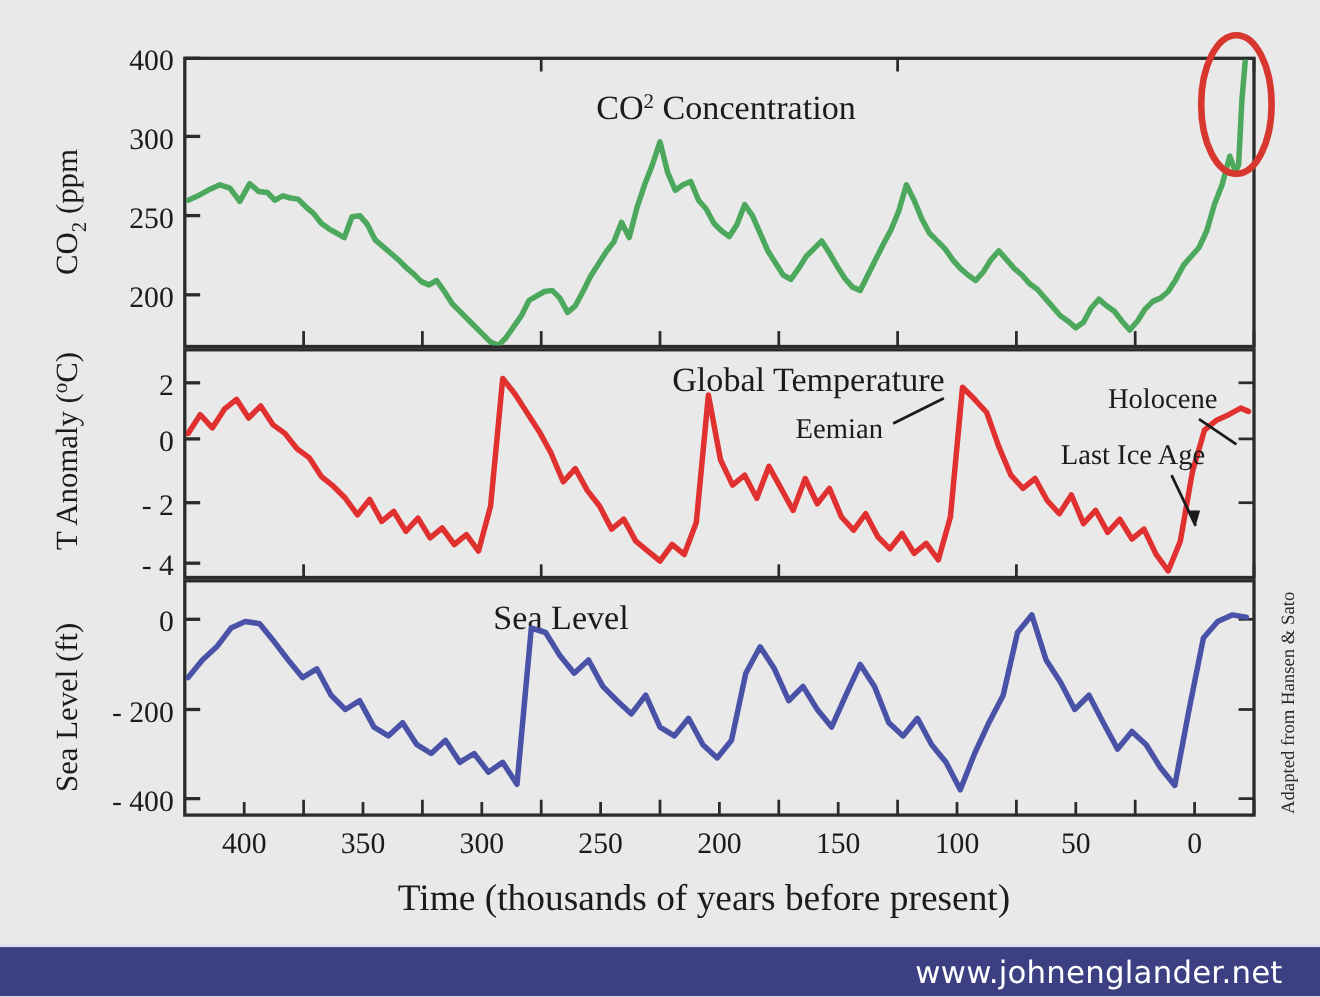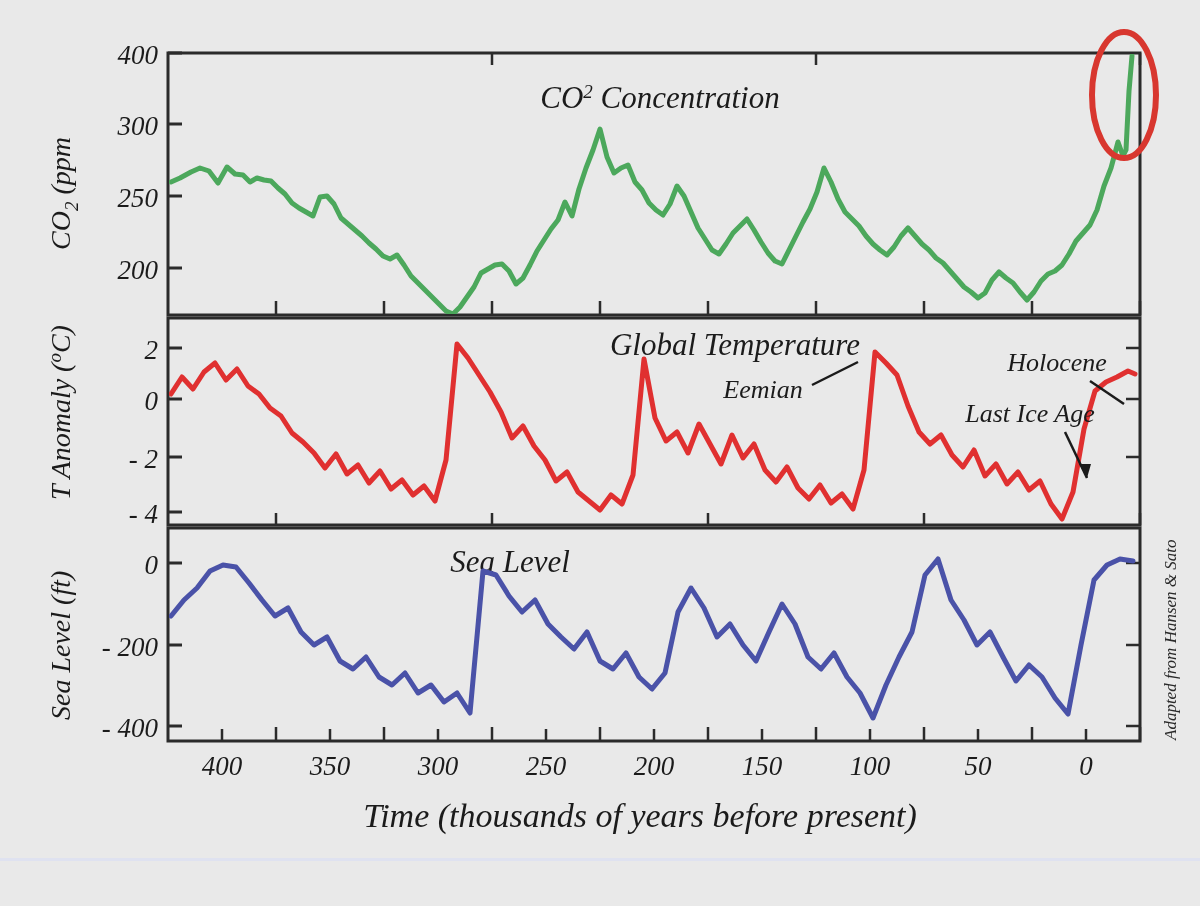--- a/index.html
+++ b/index.html
@@ -10,21 +10,20 @@
   }
   body {
     font-family: "Liberation Serif", "DejaVu Serif", serif;
   }
   #root {
     position: relative;
     width: 1200px;
     height: 906px;
     background: #e9e9e9;
     overflow: hidden;
-    font-style: italic;
   }
   
   #figure {
     position: absolute;
     left: 0; top: 0;
     width: 1200px;
     height: 858px;
     background: #e9e9e9;
   }
   #chart-svg {
@@ -281,14 +280,17 @@
       <text class="xaxis-title" x="640" y="827" text-anchor="middle">Time (thousands of years before present)</text>
 
       <g transform="translate(1176,740) rotate(-90)">
         <text class="credit-label" x="0" y="0">Adapted from Hansen &amp; Sato</text>
       </g>
 
     </svg>
   </div>
 
   <div id="footer-divider"></div>
+  <div id="footer">
+    <span id="footer-url">www.johnenglander.net</span>
+  </div>
 
 </div>
 
 </body></html>

